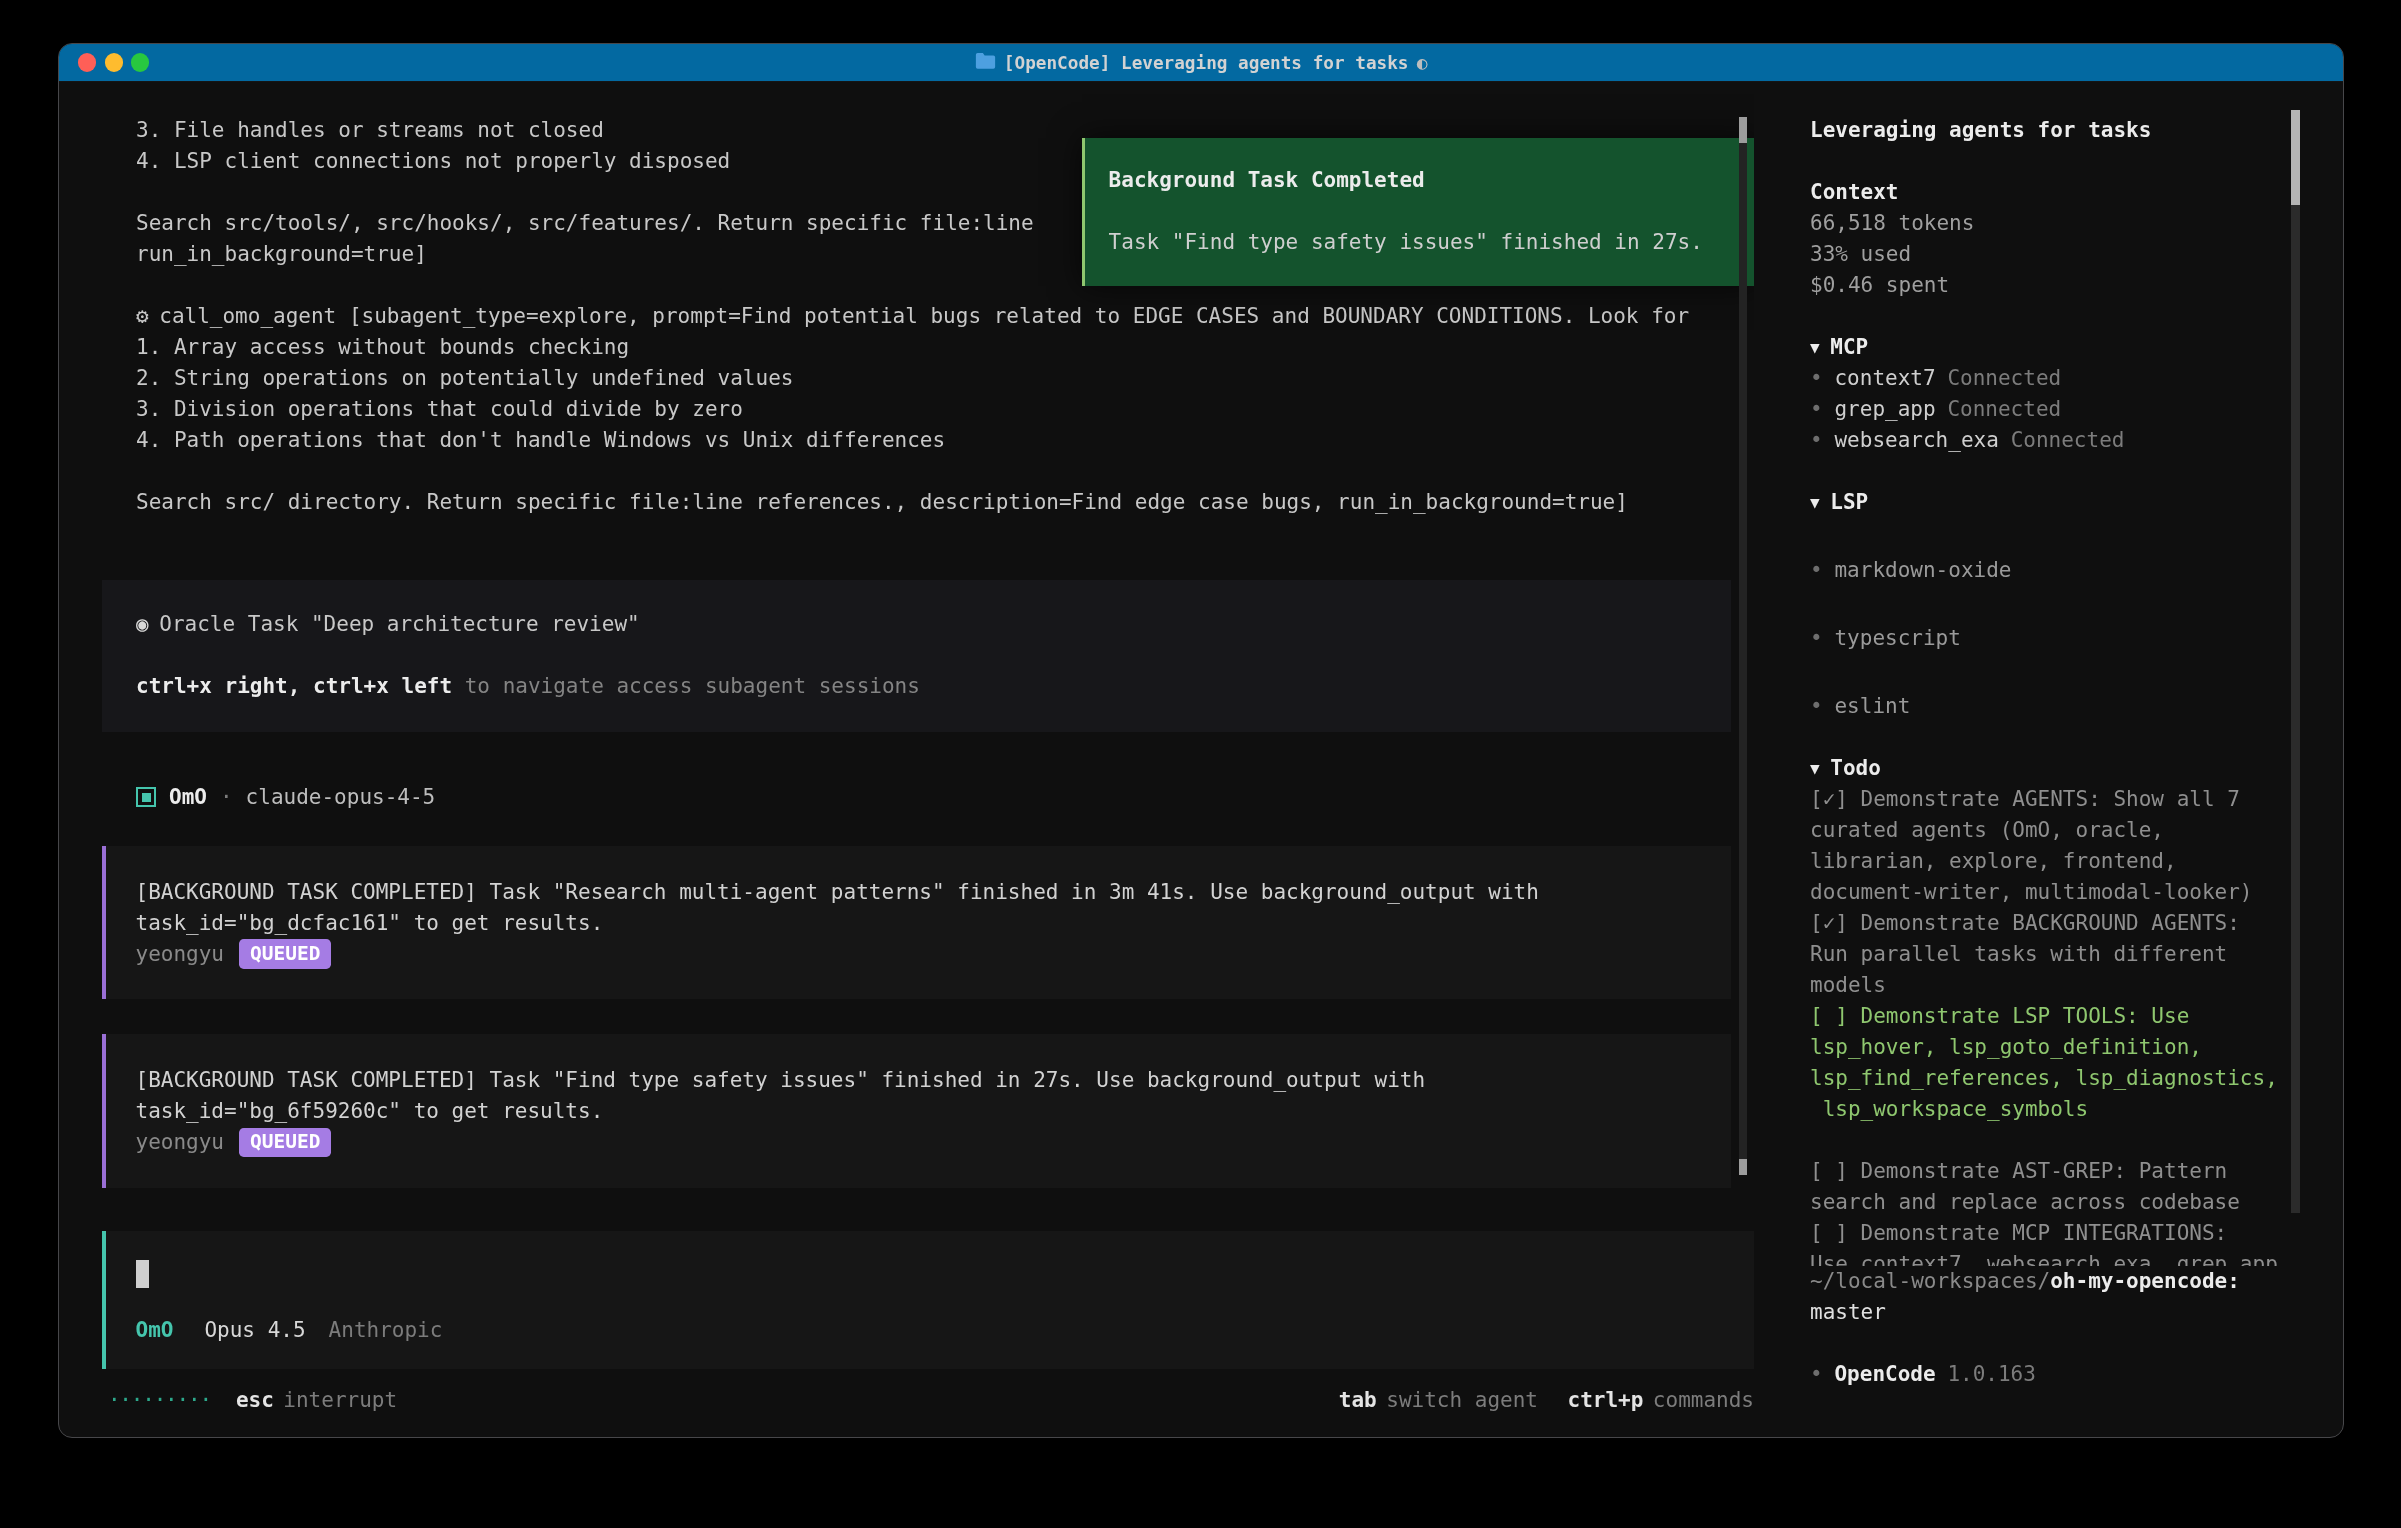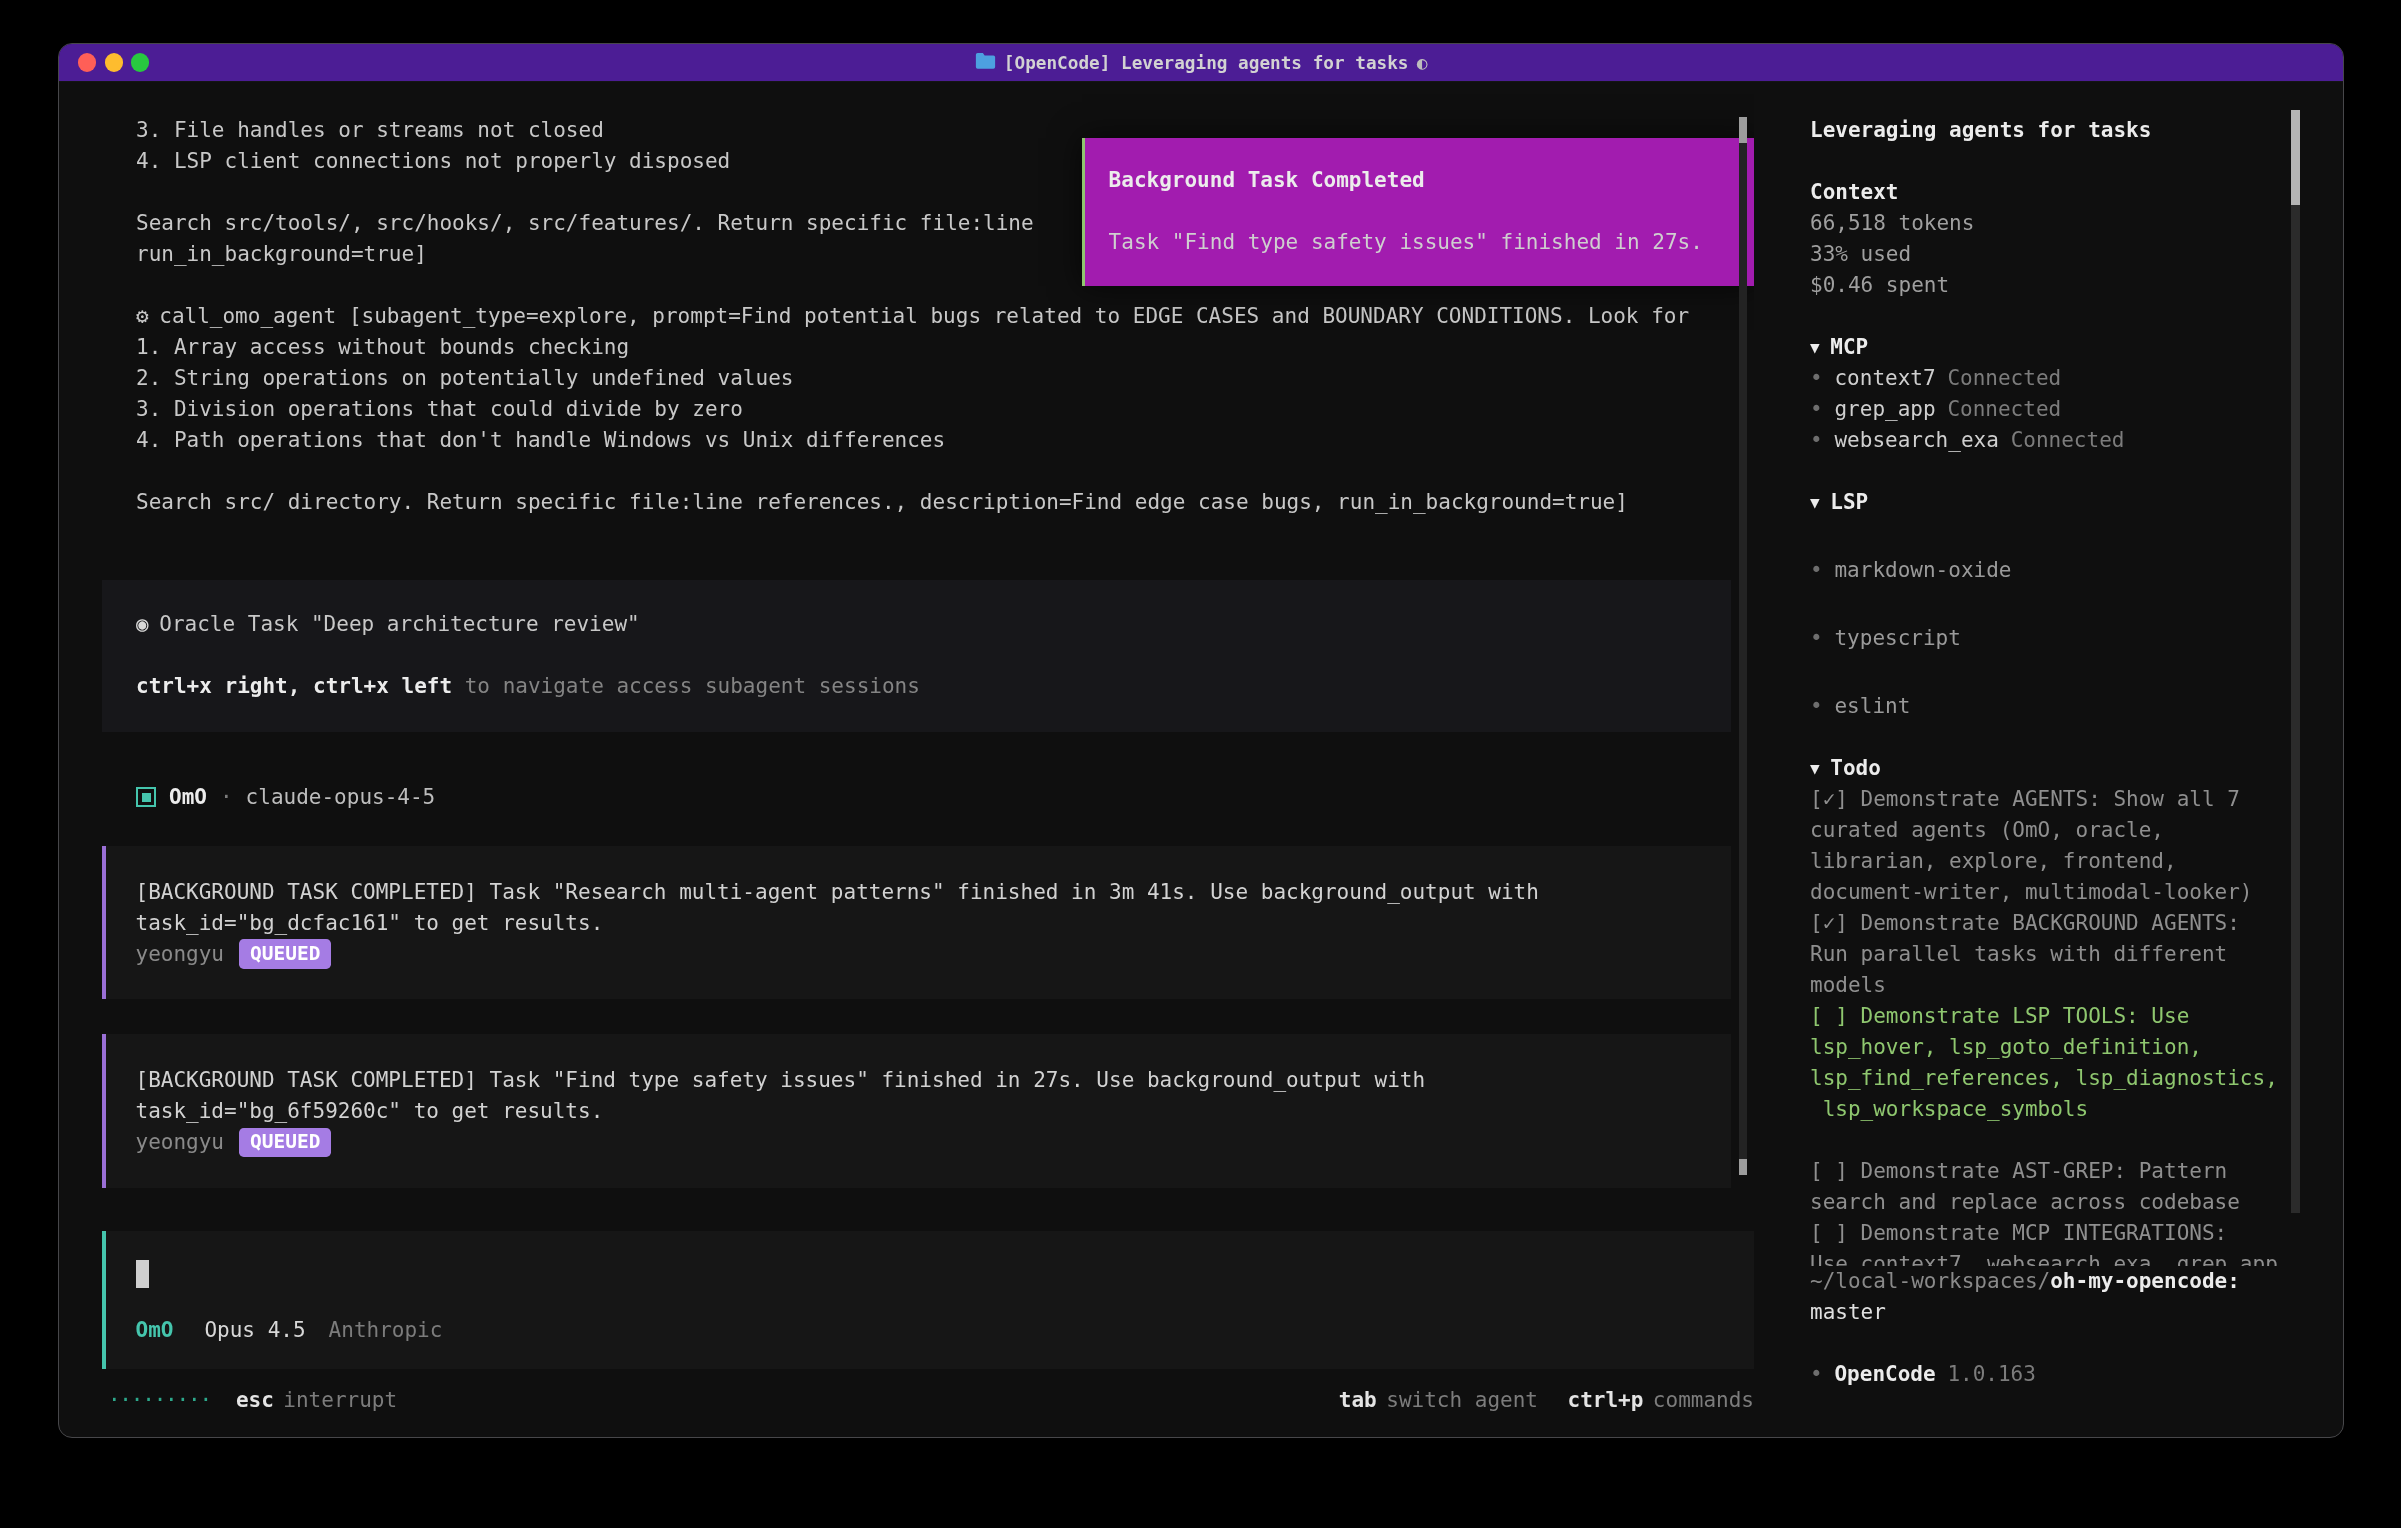--- a/index.html
+++ b/index.html
@@ -1,21 +1,21 @@
 <!DOCTYPE html>
 <html style="font-size:9.5px"><head>
 <meta charset="utf-8">
 <style>
   html,body{margin:0;padding:0;background:#000;}
   .screen{position:relative;width:2401px;height:1528px;background:#000;overflow:hidden;
           font-family:"DejaVu Sans Mono","Liberation Mono",monospace;}
   .window{position:absolute;left:58px;top:43px;width:2286px;height:1395px;background:#0f0f0f;
           border:1.2px solid #47474a;border-radius:14px;overflow:hidden;display:flex;flex-direction:column;box-sizing:border-box;}
   
-  .titlebar{flex:0 0 37px;background:#4c1d95;border-bottom:1.2px solid #141414;position:relative;display:flex;align-items:center;}
+  .titlebar{flex:0 0 37px;background:#0369a1;border-bottom:1.2px solid #141414;position:relative;display:flex;align-items:center;}
   .traffic{display:flex;gap:8.3px;padding-left:19px;z-index:2;}
   .light{width:18.3px;height:18.3px;border-radius:50%;}
   .light.red{background:#ff5f57;} .light.yellow{background:#febc2e;} .light.green{background:#28c840;}
   .titletext{position:absolute;left:0;right:0;top:0;bottom:0;display:flex;align-items:center;justify-content:center;gap:8.3px;
              font-size:17.7px;font-weight:bold;color:#d2d2d2;}
   .title-indicator{color:#bdbdbd;font-weight:normal;}
   
   .content{flex:1;display:flex;min-height:0;}
   .main{flex:1;min-width:0;position:relative;display:flex;flex-direction:column;padding:32.5px 0 21px 43px;
         font-size:21px;line-height:31px;color:#c8c8c8;overflow:hidden;}
@@ -40,21 +40,21 @@
   
   .msg{margin-top:33px;width:1629px;box-sizing:border-box;background:#161616;border-left:4.1px solid #9a6fd6;
        padding:31px 34px 29.5px 29.5px;}
   .msg + .msg{margin-top:35px;}
   .msg pre{margin:0;white-space:pre-wrap;font:inherit;color:#d2d2d2;}
   .msg-meta{display:flex;align-items:center;gap:15.4px;margin-top:0;}
   .author{color:#8a8a8a;}
   .badge{display:inline-block;background:#a57ce4;color:#fff;font-weight:bold;font-size:19.5px;line-height:27px;
          padding:0.6px 10.6px 1.8px;border-radius:4.7px;}
   
-  .toast{position:absolute;left:980px;top:23px;width:674px;height:148px;box-sizing:border-box;background:#a21caf;
+  .toast{position:absolute;left:980px;top:23px;width:674px;height:148px;box-sizing:border-box;background:#14532d;
          border-left:3.5px solid #8fc76f;padding:27px 23.6px;box-shadow:0 0 29.5px rgba(0,0,0,.65);}
   .toast-title{color:#ececec;font-weight:bold;}
   .toast-body{margin-top:31px;color:#cfcfcf;}
   
   .input-box{margin-top:31px;width:1652px;box-sizing:border-box;height:138px;background:#161616;border-left:4.1px solid #45c5ad;
              padding:29.5px 34px 22.5px 29.5px;display:flex;flex-direction:column;justify-content:space-between;}
   .cursor{width:13px;height:28px;background:#cfcfcf;}
   .input-footer{display:flex;align-items:baseline;}
   .input-agent{color:#45c5ad;font-weight:bold;margin-right:31px;}
   .input-model{color:#d8d8d8;margin-right:23px;}

